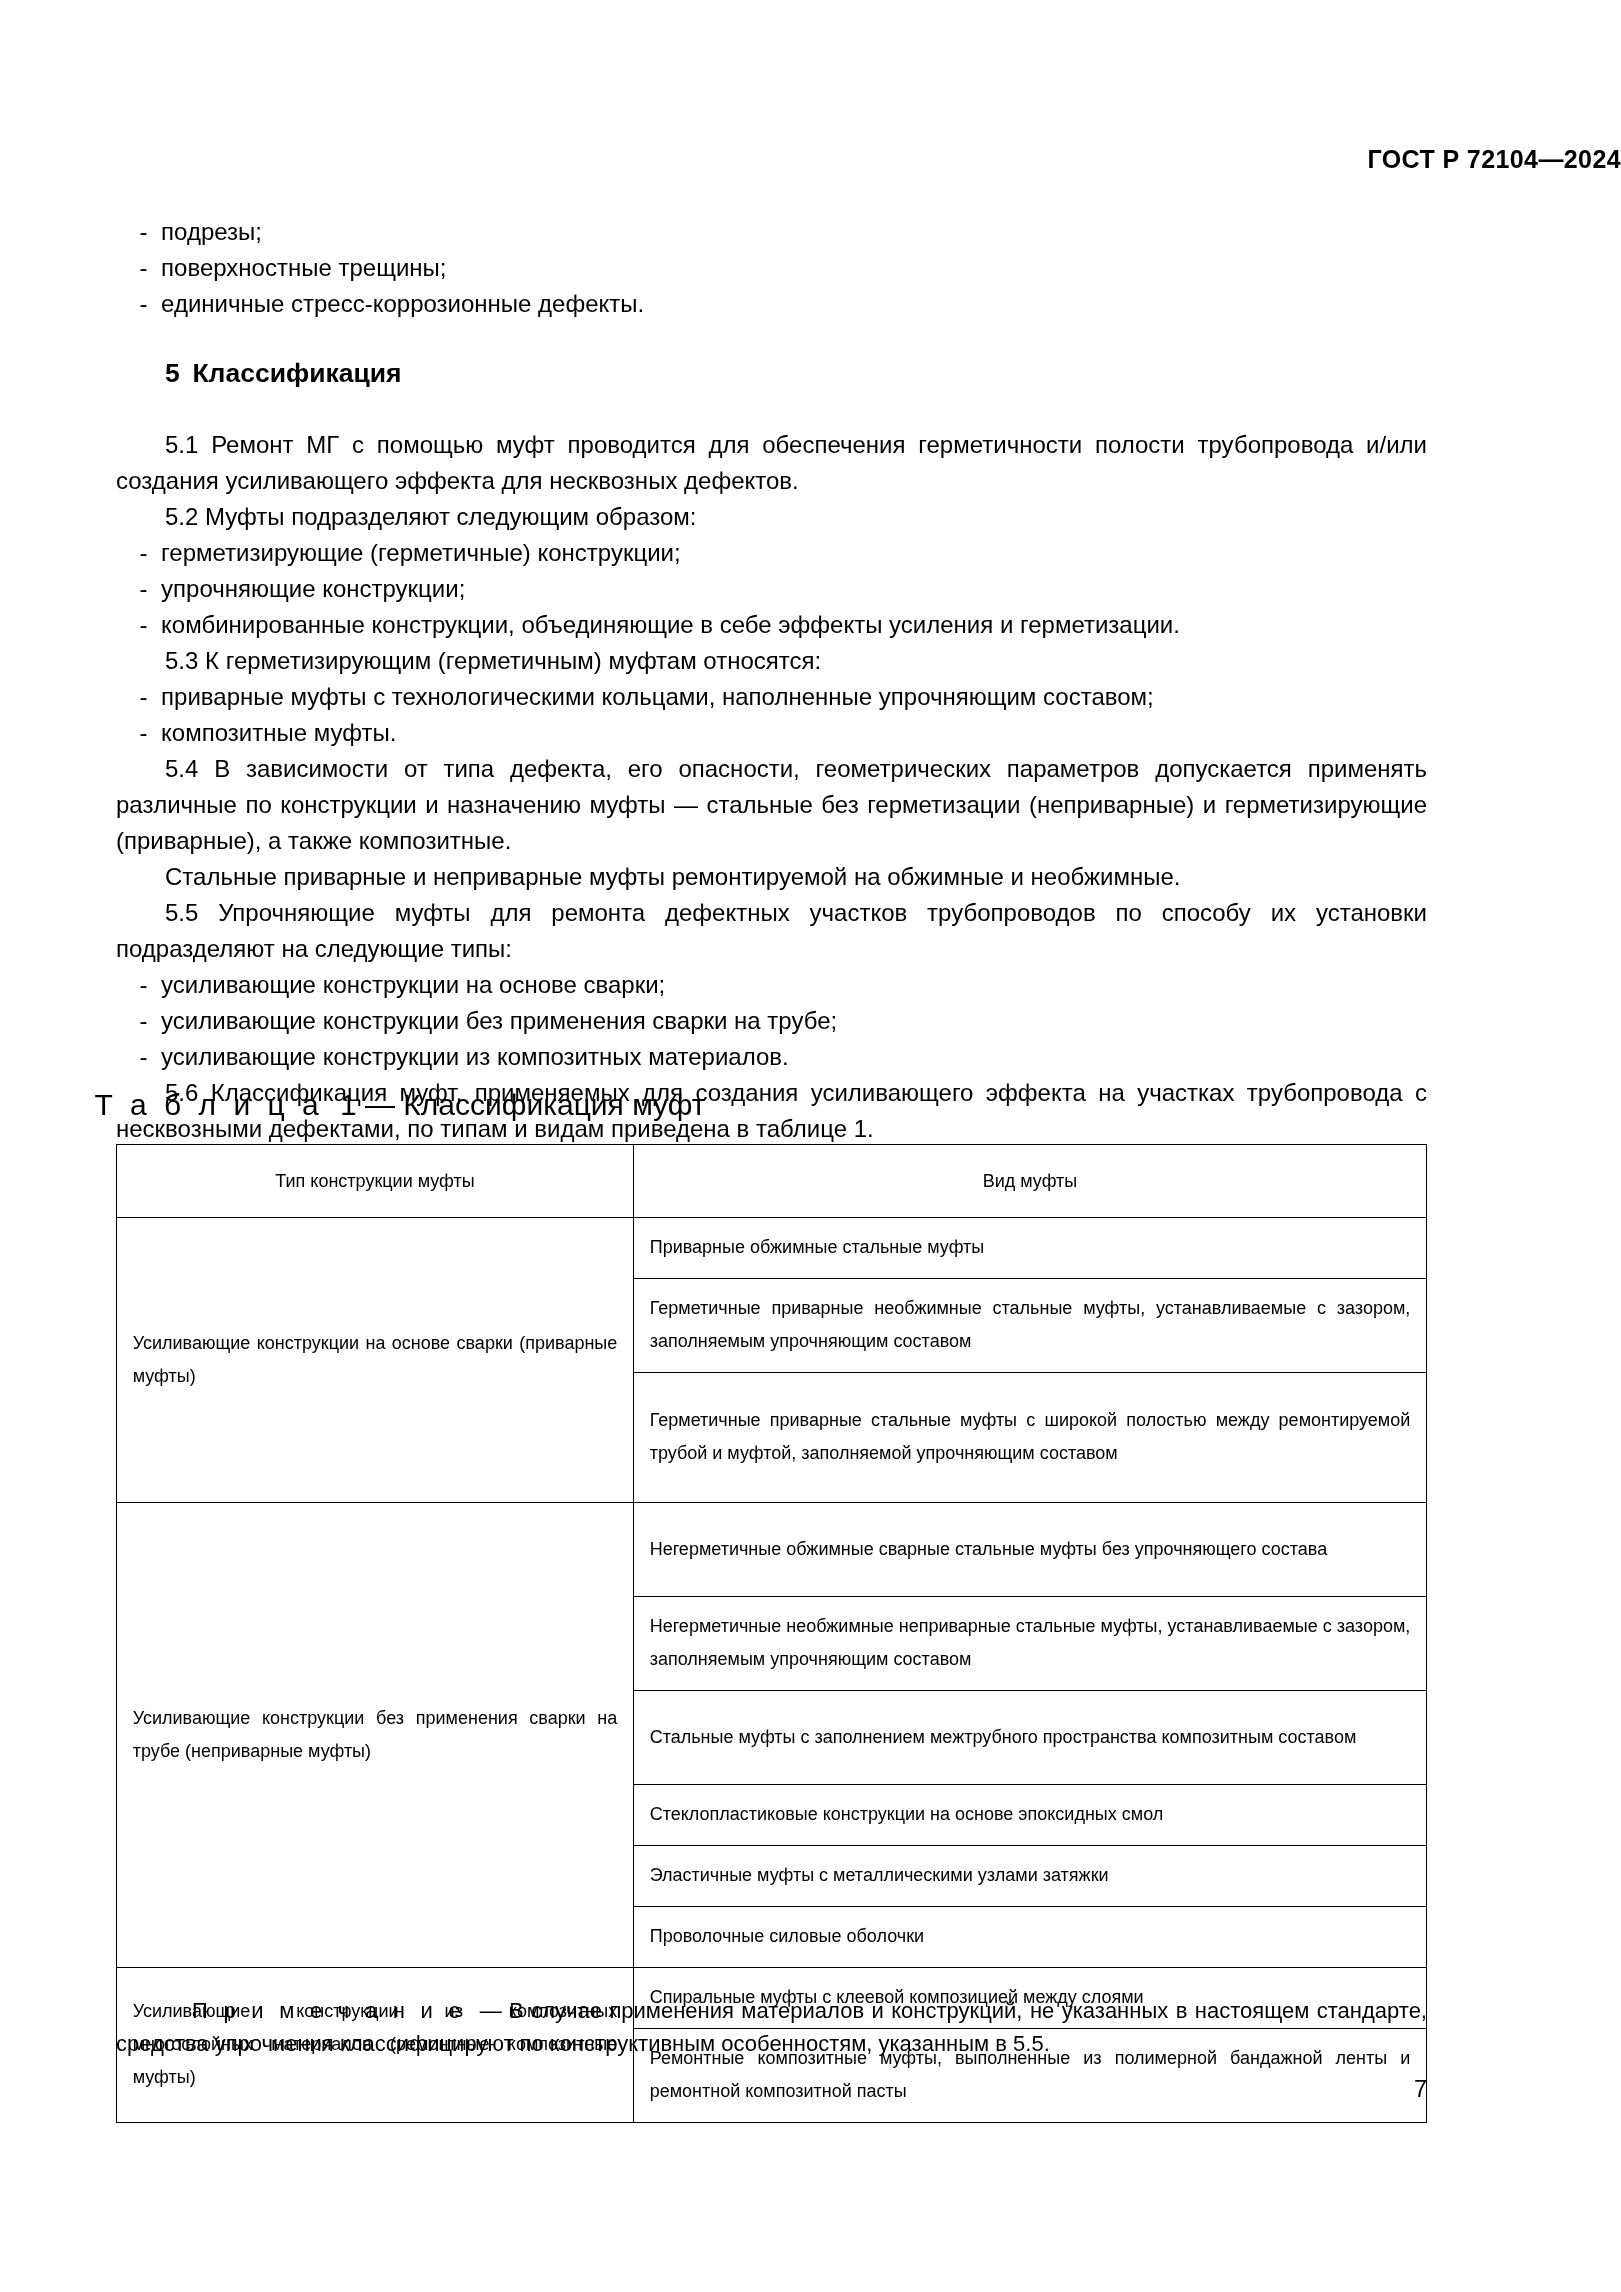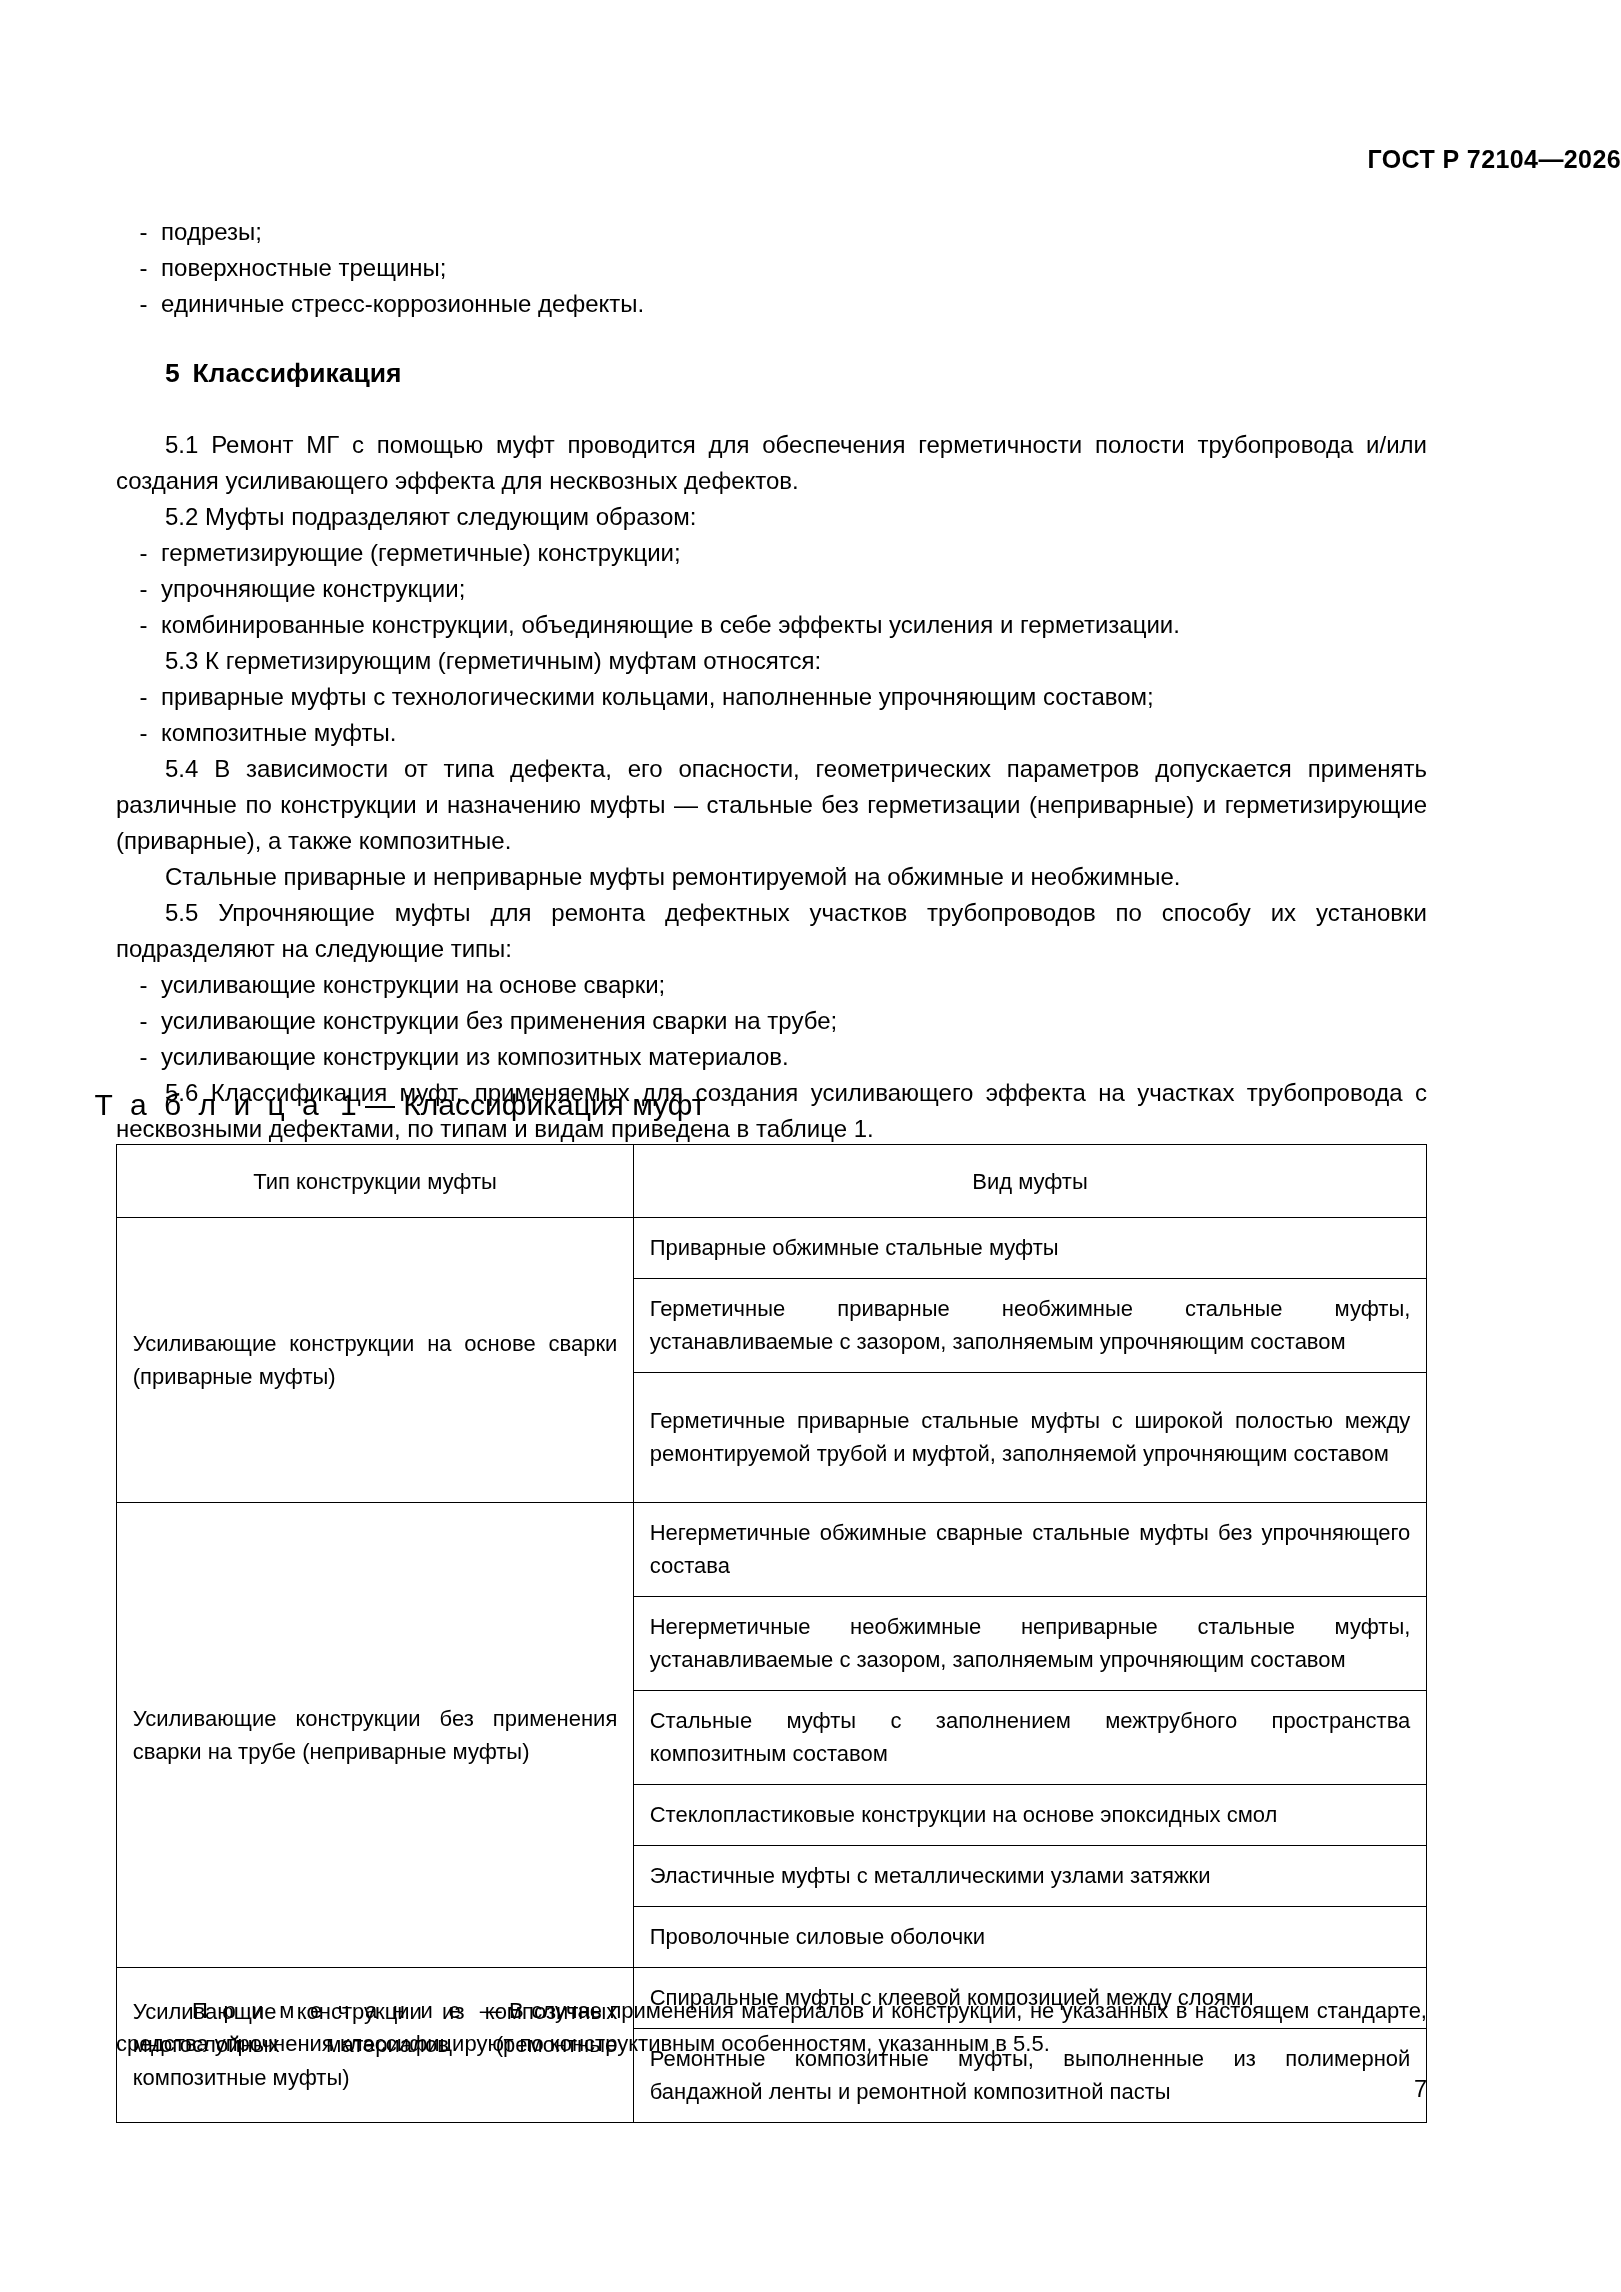--- a/index.html
+++ b/index.html
@@ -93,21 +93,21 @@
   .table-caption .spaced {
     letter-spacing: 4.5px;
   }
 
   table.classification {
     position: absolute;
     left: 0;
     top: 1144px;
     width: 1311px;
     border-collapse: collapse;
-    font-size: 22px;
+    font-size: 18px;
     line-height: 33px;
     table-layout: fixed;
     border-radius: 18px;
   }
   table.classification td,
   table.classification th {
     border: 1.6px solid #000000;
     vertical-align: middle;
     padding: 8.8px 15.7px 9.8px 15.7px;
     font-weight: normal;
@@ -150,21 +150,21 @@
     top: 2076px;
     font-size: 23.5px;
     text-align: right;
   }
 </style>
 </head>
 <body>
 
 <div class="page">
 
-  <div class="page-header">ГОСТ Р 72104—2026</div>
+  <div class="page-header">ГОСТ Р 72104—2024</div>
 
   <div class="content">
 
     <div class="body-block">
 
       <p class="dash-item"><span class="dash">-</span><span>подрезы;</span></p>
       <p class="dash-item"><span class="dash">-</span><span>поверхностные трещины;</span></p>
       <p class="dash-item"><span class="dash">-</span><span>единичные стресс-коррозионные дефекты.</span></p>
 
       <div class="heading-wrap">

